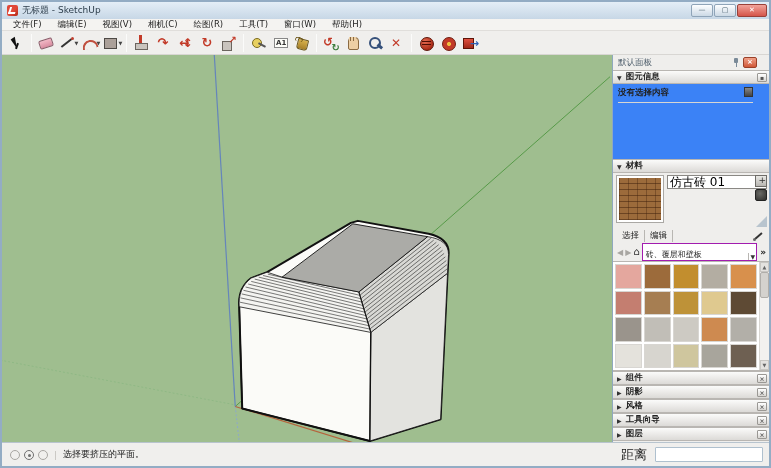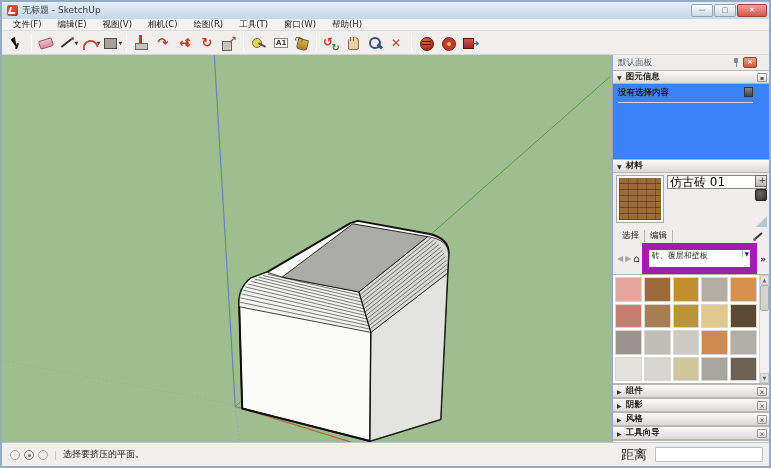--- a/index.html
+++ b/index.html
@@ -129,21 +129,21 @@
   .mat-tabs { flex:0 0 14px; display:flex; align-items:center; background:#EFEEEC; padding-left:4px; gap:0; }
   .mat-tab { padding:0 5px; border-right:1px solid #B8B6B2; }
   .mat-tab.active { font-weight:normal; }
   .mat-tabs .spacer{flex:1;}
   .dropper-icon{width:12px;height:12px;position:relative;margin-right:4px;}
   .dropper-icon::before{content:"";position:absolute;left:1px;top:5px;width:9px;height:2px;background:#333;transform:rotate(-40deg);}
   .dropper-icon::after{content:"";position:absolute;left:0px;top:8px;width:3px;height:3px;background:#666;border-radius:50%;}
   .mat-nav { flex:0 0 17px; display:flex; align-items:center; gap:2px; padding:0 2px 0 4px; background:#EFEEEC;}
   .nav-arrow { font-size:8px; color:#A8A6A2; }
   .home-icon { font-size:10px; color:#333; line-height:10px;}
-  .mat-select { flex:1; height:31px; background:#FFF; border:7px solid #a21caf; display:flex; align-items:flex-start; font-size:8px; padding:0 1px 0 3px; white-space:nowrap; overflow:hidden;}
+  .mat-select { flex:1; height:18px; background:#FFF; border:1px solid #a21caf; display:flex; align-items:flex-end; font-size:8px; padding:0 1px 0 3px; white-space:nowrap; overflow:hidden;}
   .mat-select .spacer{flex:1;}
   .mat-select .dda{font-size:6px;color:#333;border-left:1px solid #B8B6B2;padding-left:2px;}
   .detail-btn { font-size:9px; color:#222; font-weight:bold; padding:0 1px;}
   .swatch-wrap { flex:0 0 110px; background:#FFF; border:1px solid #B9B6B2; border-left:none; border-right:none; display:flex; min-height:0;}
   .swatch-grid { flex:1; display:grid; grid-template-columns:repeat(5,1fr); gap:2px; padding:2px; overflow:hidden; }
   .swatch { border:1px solid #D8D6D2; }
   .p-brick{background-image:repeating-linear-gradient(0deg, rgba(255,255,255,.45) 0 1px, transparent 1px 6px),repeating-linear-gradient(90deg, rgba(255,255,255,.3) 0 1px, transparent 1px 8px);}
   .p-h{background-image:repeating-linear-gradient(0deg, rgba(0,0,0,.22) 0 1px, transparent 1px 6px);}
   .p-v{background-image:repeating-linear-gradient(90deg, rgba(0,0,0,.22) 0 1px, transparent 1px 5px);}
   .vscroll { flex:0 0 10px; background:#F2F1EF; border-left:1px solid #D8D6D2; display:flex; flex-direction:column; }

